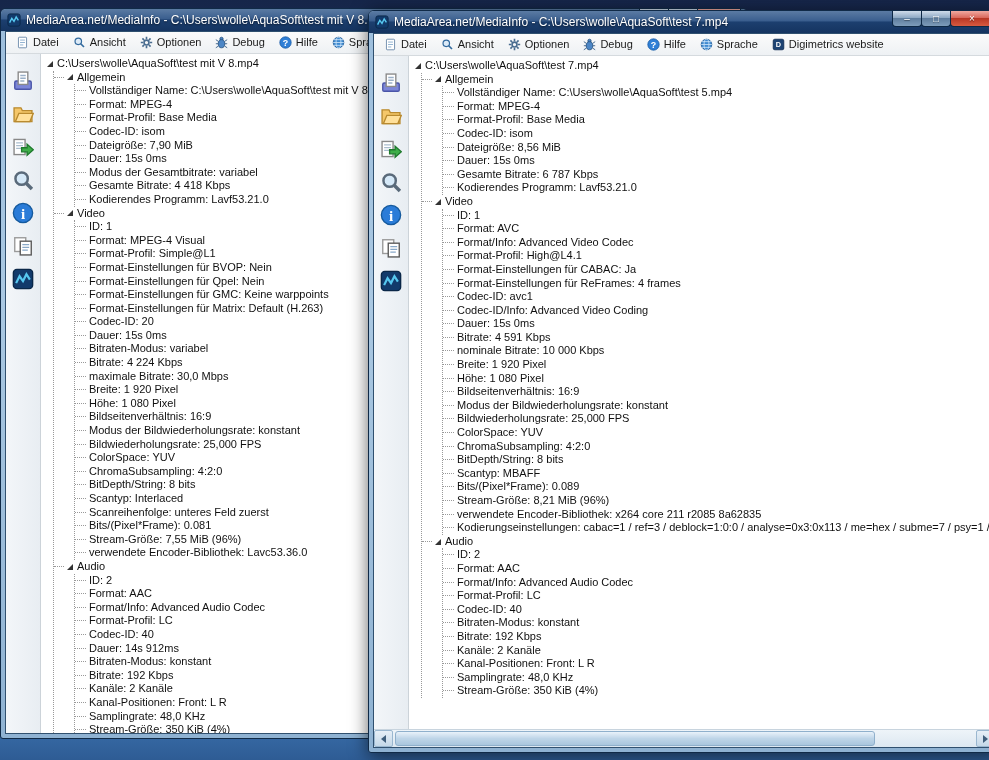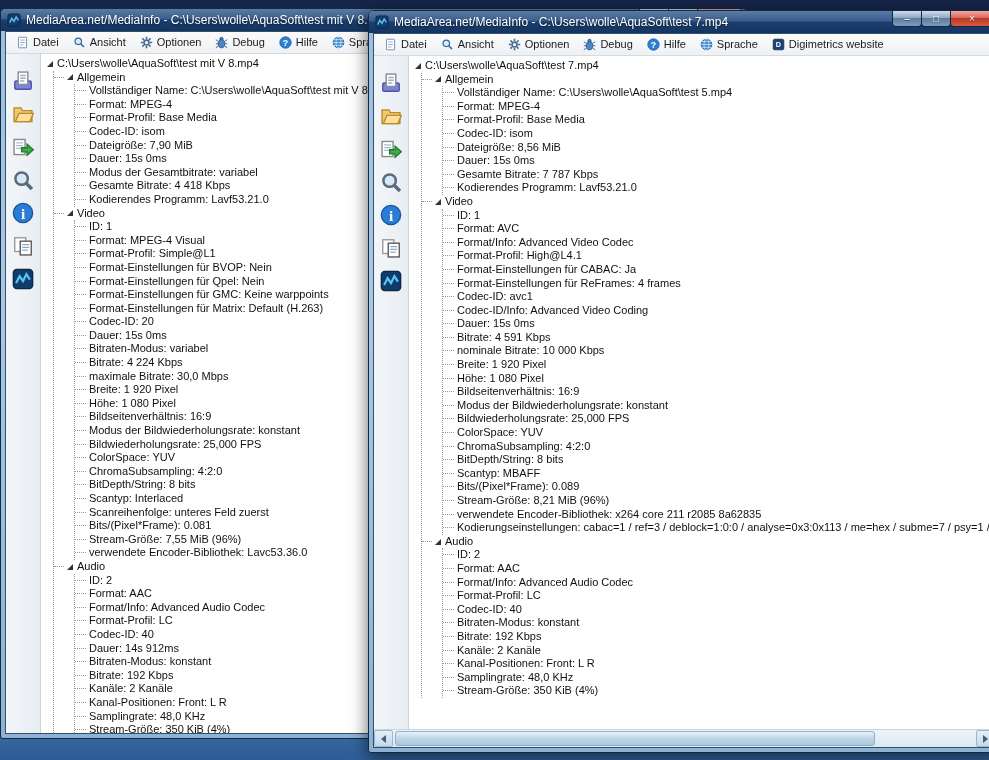--- a/index.html
+++ b/index.html
@@ -538,21 +538,21 @@
                   <div class="t-row">
     <span class="row-label">Codec-ID: isom</span>
   </div>
                   <div class="t-row">
     <span class="row-label">Dateigröße: 8,56 MiB</span>
   </div>
                   <div class="t-row">
     <span class="row-label">Dauer: 15s 0ms</span>
   </div>
                   <div class="t-row">
-    <span class="row-label">Gesamte Bitrate: 7 787 Kbps</span>
+    <span class="row-label">Gesamte Bitrate: 6 787 Kbps</span>
   </div>
                   <div class="t-row">
     <span class="row-label">Kodierendes Programm: Lavf53.21.0</span>
   </div>
                 </div>
   </div>
               <div class="t-section">
     <div class="t-sechead">
       <span class="tri"></span>
       <span class="sec-label">Video</span>

